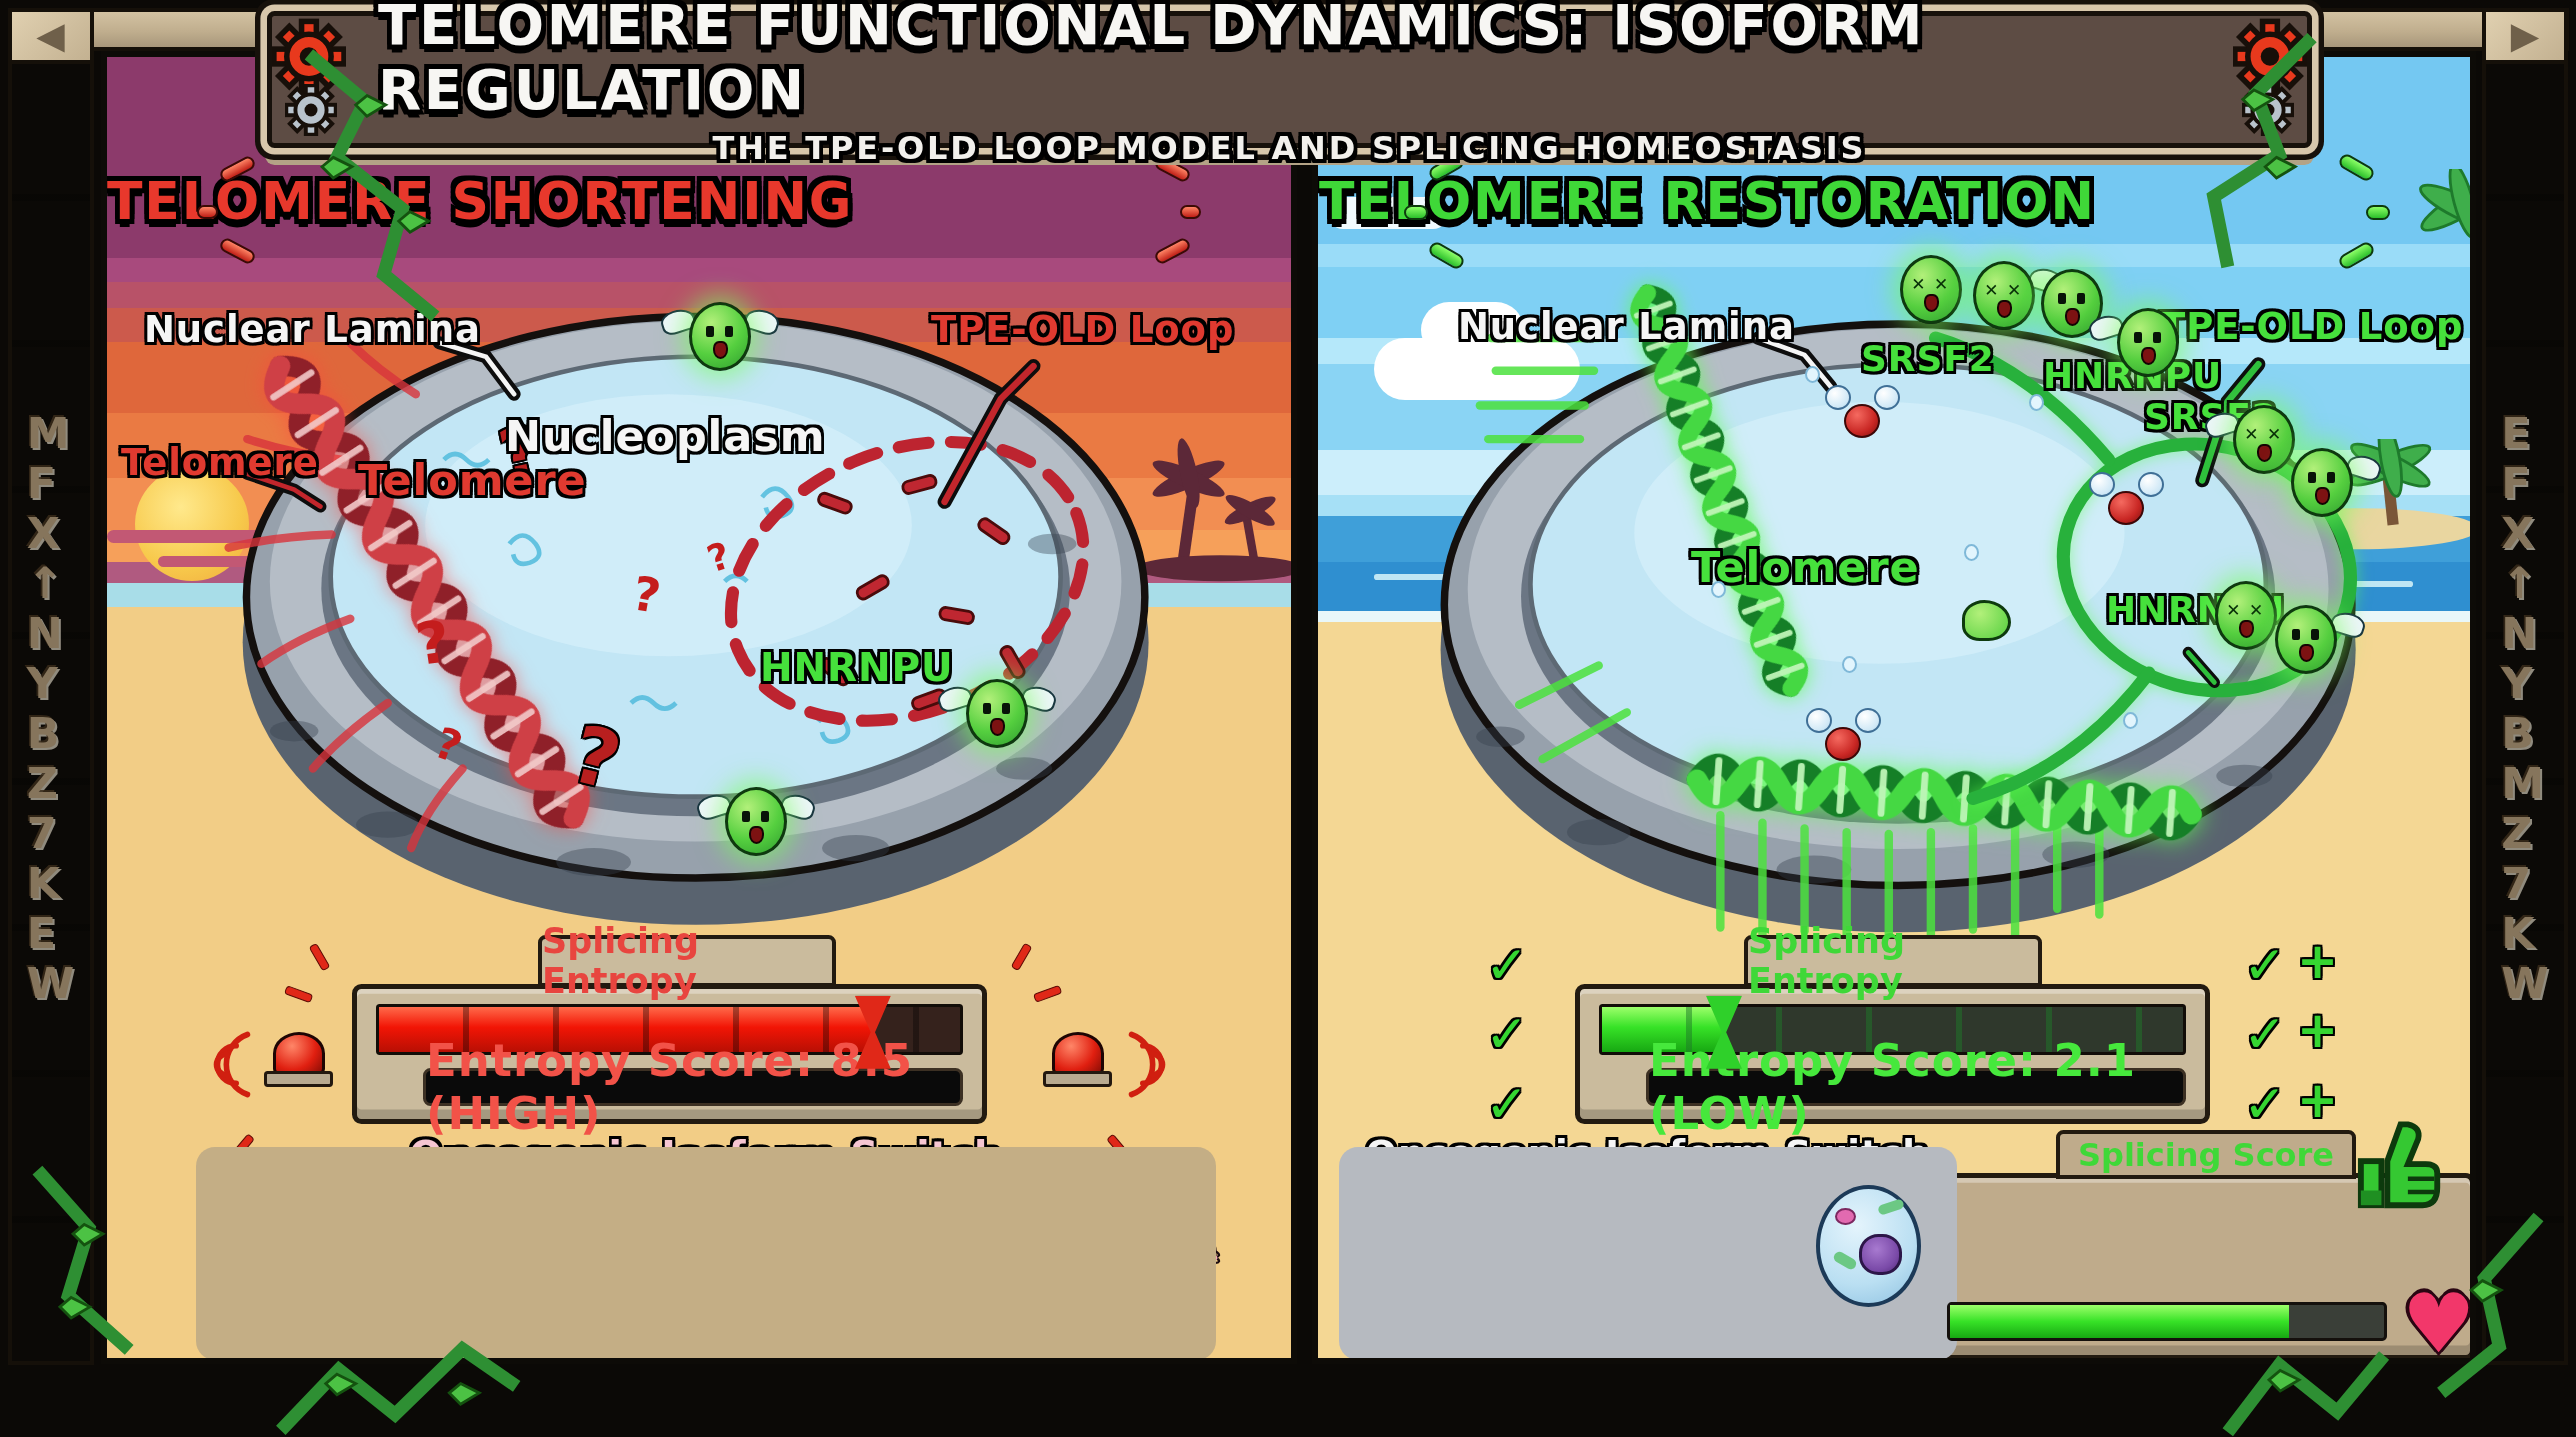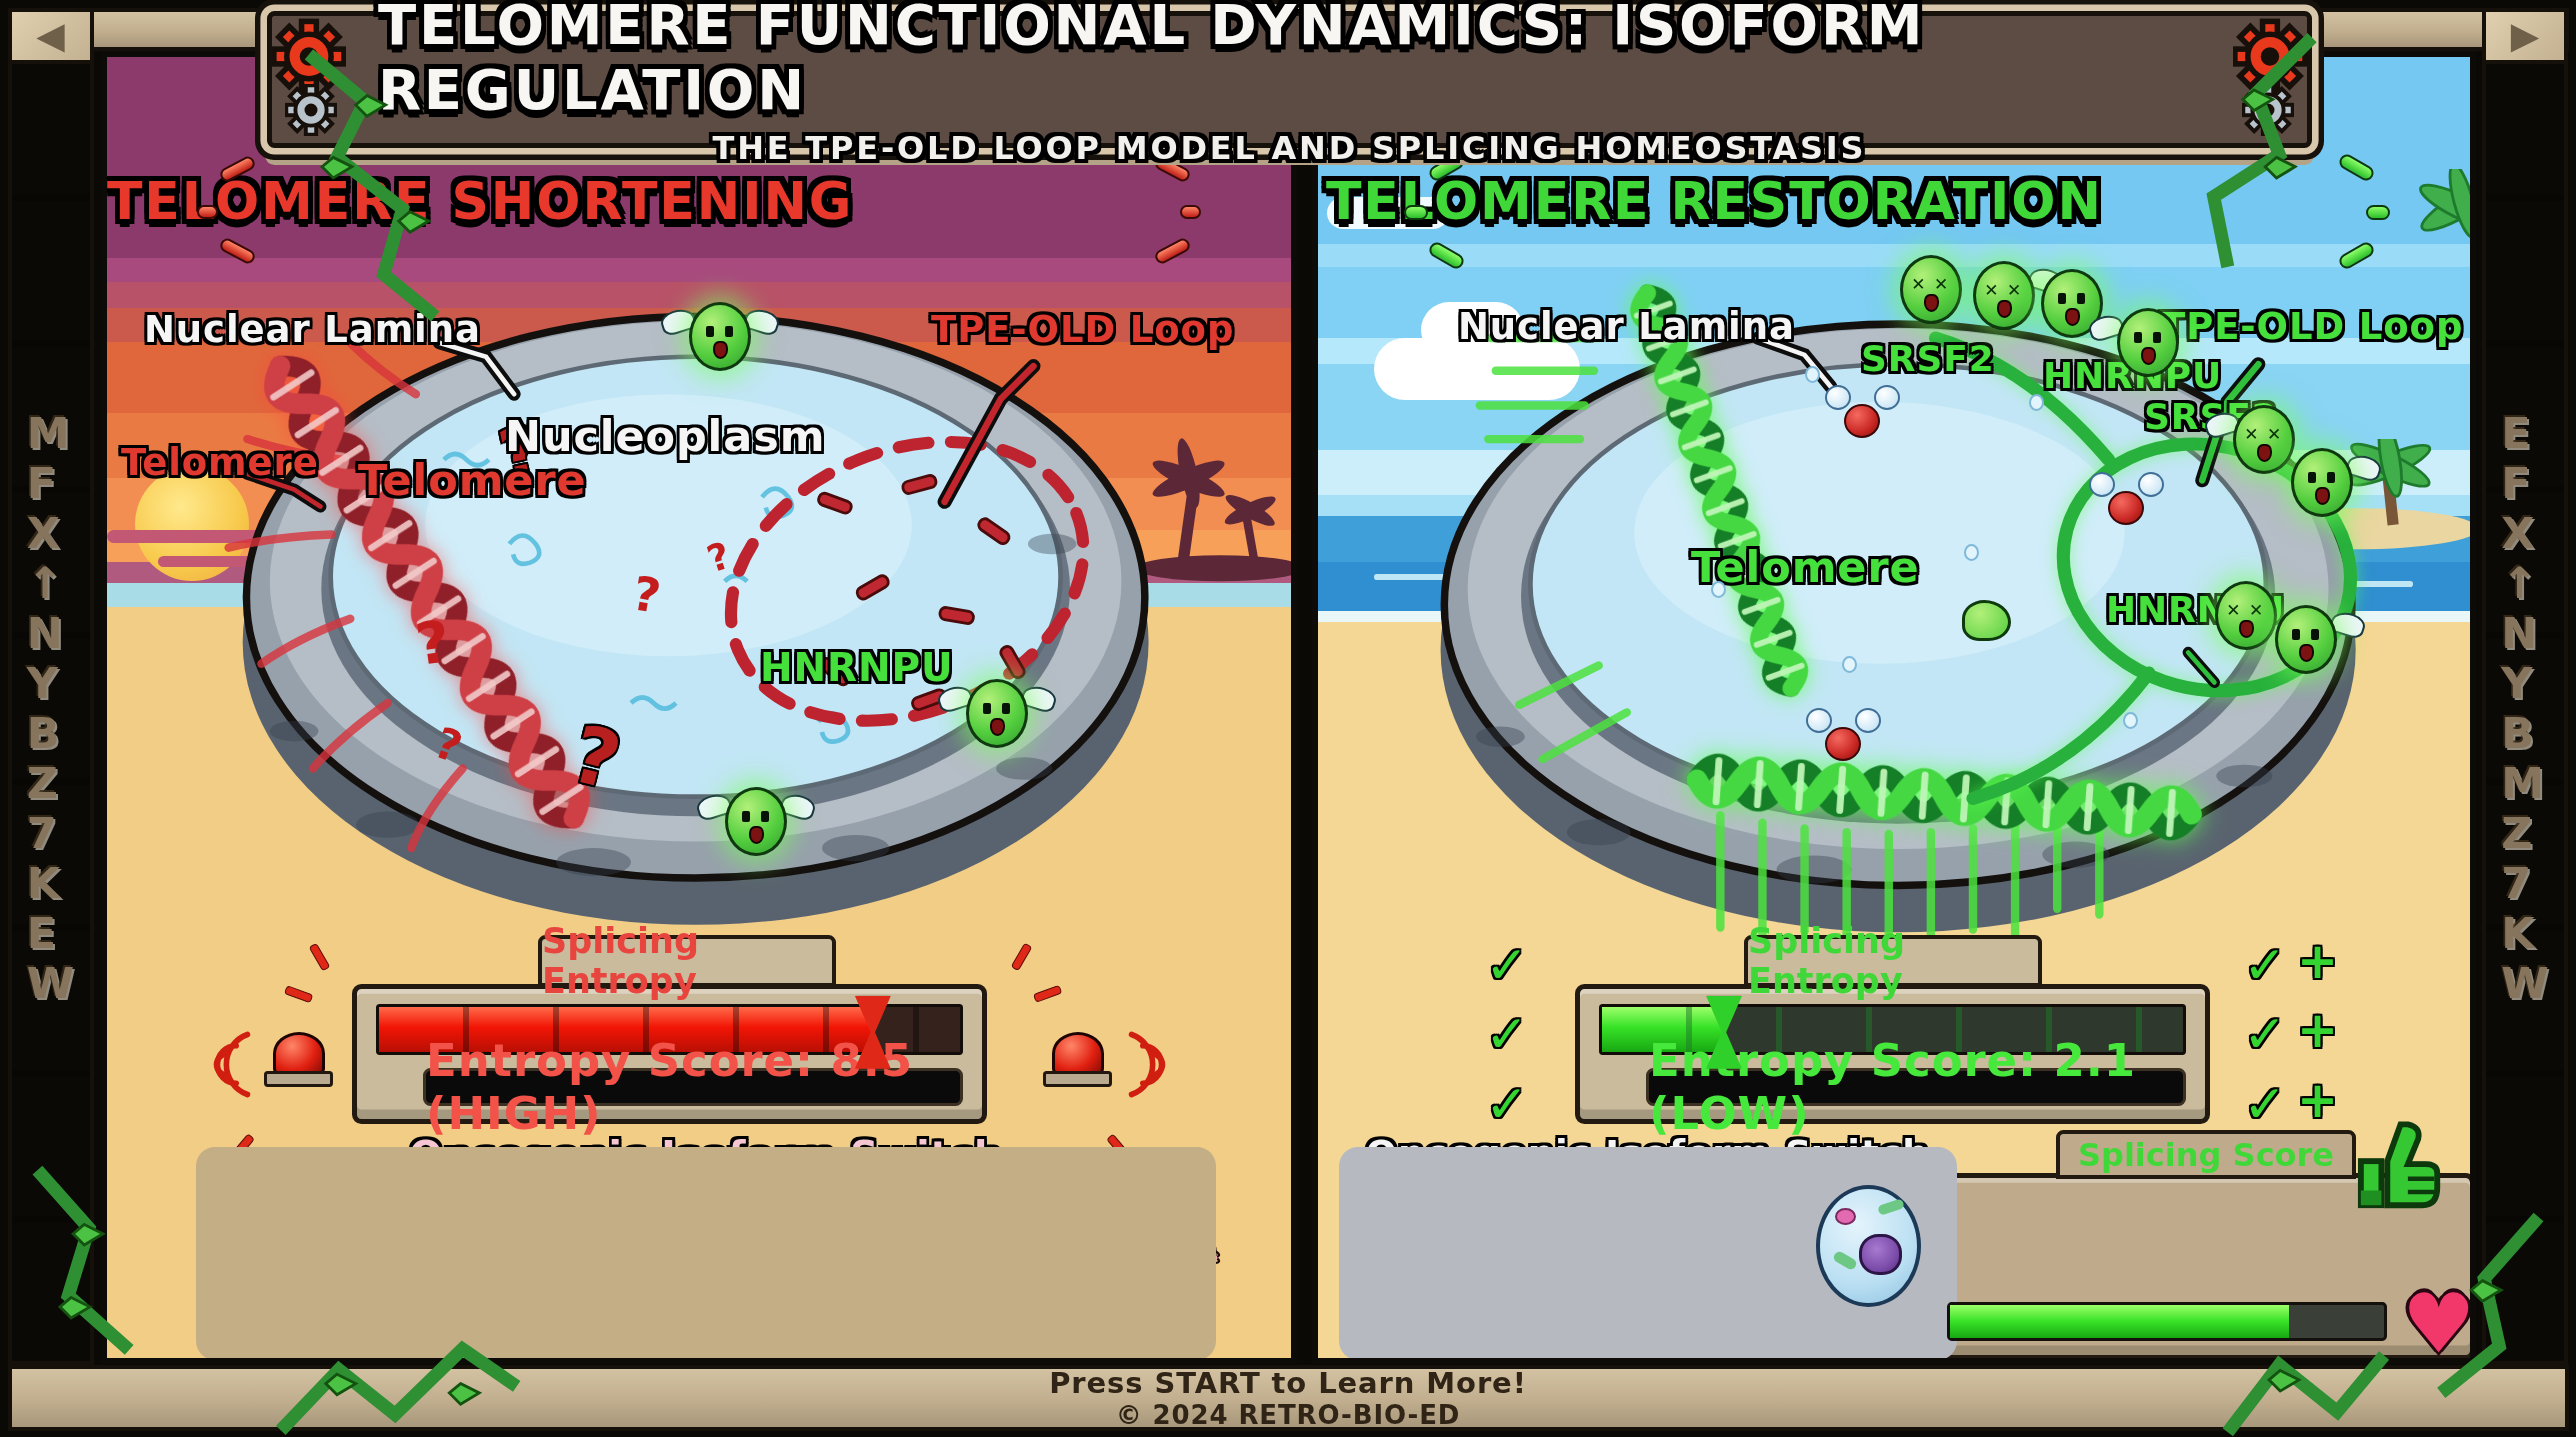--- a/index.html
+++ b/index.html
@@ -165,24 +165,20 @@
 K
 W</span>
   </div>
   <div class="abs cornerblock" style="left:7.5px;top:7.5px;width:86px;height:56px;z-index:22;">
     <span>◀</span>
   </div>
   <div class="abs cornerblock" style="left:2482px;top:7.5px;width:86px;height:56px;z-index:22;">
     <span>▶</span>
   </div>
 
-  <div class="abs stone h" style="left:7.5px;top:1365px;width:2561px;height:66px;display:flex;flex-direction:column;align-items:center;justify-content:center;z-index:15;">
-    <div class="footer-line">Press START to Learn More!</div>
-    <div class="footer-line" style="font-size:26px;">© 2024 RETRO-BIO-ED</div>
-  </div>
 
   <div class="abs titlebar" style="left:267px;top:11.2px;width:2045px;height:137px;">
     <div class="titlerow">
       <svg class="gear" width="81" height="81" viewBox="0 0 40 40" style="color:#e8391d;">
           <use href="#gearShape"></use>
         </svg>
       <div class="maintitle o5">TELOMERE FUNCTIONAL DYNAMICS: ISOFORM REGULATION</div>
       <svg class="gear" width="81" height="81" viewBox="0 0 40 40" style="color:#e8391d;">
           <use href="#gearShape"></use>
         </svg>
@@ -433,21 +429,21 @@
       </g>
     </svg>
     <svg class="abs" style="left:1076px;top:112px;" width="88" height="150" viewBox="0 0 94 160">
       <g fill="#3fae4b" stroke="#1e7a2c" stroke-width="3">
         <ellipse cx="70" cy="40" rx="46" ry="12" transform="rotate(-30 70 40)"></ellipse>
         <ellipse cx="70" cy="40" rx="46" ry="12" transform="rotate(26 70 40)"></ellipse>
         <ellipse cx="74" cy="34" rx="40" ry="10" transform="rotate(75 74 34)"></ellipse>
       </g>
     </svg>
 
-    <div class="abs ptitle green o5" style="left:8px;top:114px;width:1164px;">TELOMERE RESTORATION</div>
+    <div class="abs ptitle green o5" style="left:1px;top:114px;width:1164px;">TELOMERE RESTORATION</div>
     <div class="pill" style="left:110px;top:103px;transform:rotate(-30deg);"></div>
     <div class="pill" style="left:86px;top:148px;width:24px;"></div>
     <div class="pill" style="left:110px;top:191px;transform:rotate(30deg);"></div>
     <div class="pill" style="left:1020px;top:103px;transform:rotate(30deg);"></div>
     <div class="pill" style="left:1048px;top:148px;width:24px;"></div>
     <div class="pill" style="left:1020px;top:191px;transform:rotate(-30deg);"></div>
 
     <svg class="abs" style="left:0;top:0;" width="1164" height="1030" viewBox="0 0 1244 1100">
       <ellipse cx="620" cy="633" rx="489" ry="302" fill="#59636f"></ellipse>
       <ellipse cx="620" cy="585" rx="485" ry="300" fill="#97a1ac" stroke="#14100e" stroke-width="8"></ellipse>

